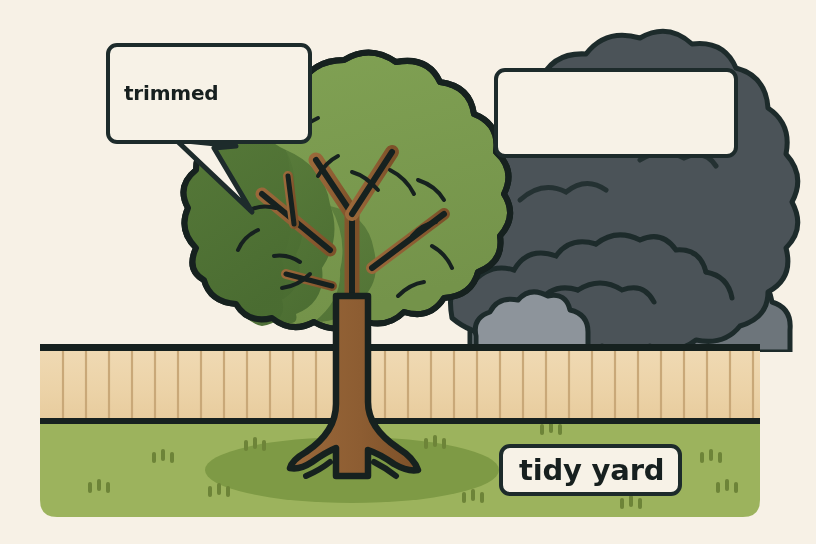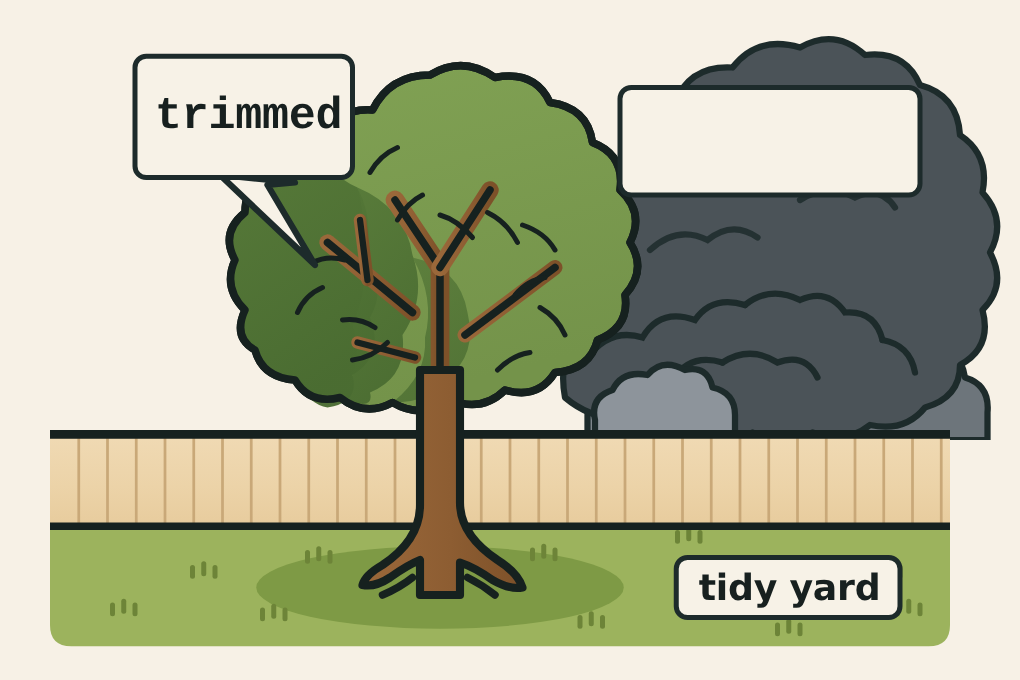--- a/index.html
+++ b/index.html
@@ -39,43 +39,41 @@
     line-height: 1.12;
     letter-spacing: -0.2px;
     display: flex;
     flex-direction: column;
     justify-content: center;
     z-index: 40;
   }
   #callout-branches {
     left: 106px;
     top: 43px;
-    width: 178px;
+    width: 206px;
     height: 101px;
     padding: 0 14px;
-    font-size: 36px;
-    font-family: Liberation Mono, monospace;
+    font-size: 20px;
   }
   #callout-clouds {
     left: 494px;
     top: 68px;
     width: 244px;
     height: 90px;
     padding: 0 14px;
     font-size: 29px;
   }
   #callout-yard {
     left: 499px;
     top: 444px;
     width: 183px;
     height: 52px;
     padding: 16px 16px;
     font-size: 29px;
     justify-content: center;
-    margin-left: 40px;
   }
   .callout-line {
     white-space: nowrap;
   }
 </style>
 </head>
 <body>
 
 <div id="scene">
 

